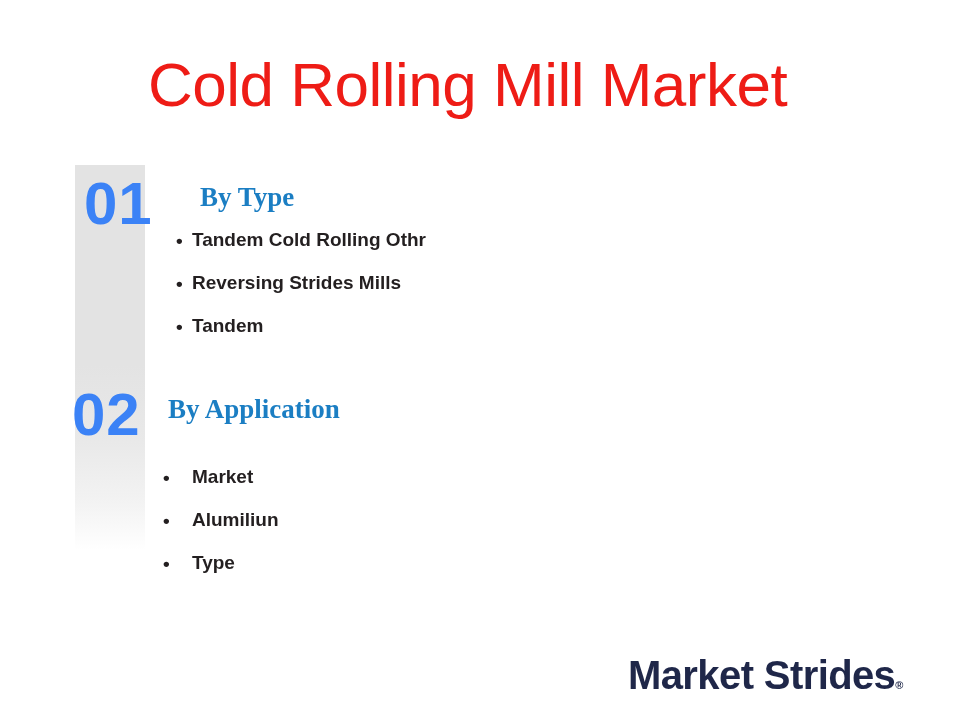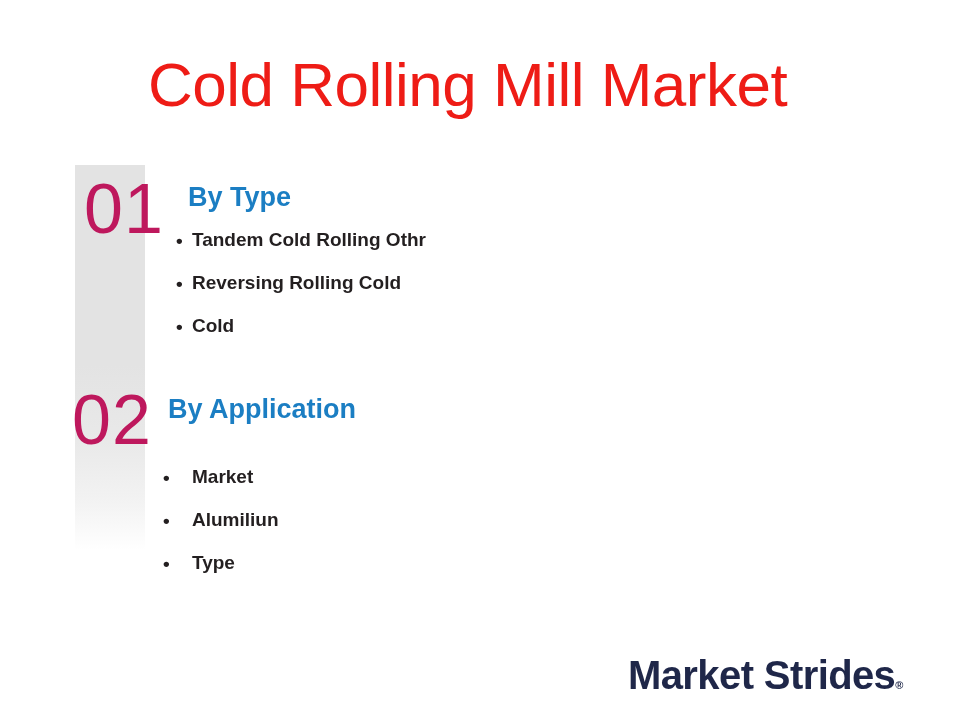--- a/index.html
+++ b/index.html
@@ -53,39 +53,39 @@
   .section {
     position: absolute;
     left: 0;
     width: 960px;
   }
   #section-1 { top: 160px; }
   #section-2 { top: 375px; }
 
   .section-number {
     position: absolute;
-    font-size: 70px;
-    font-weight: 400;
+    font-size: 60px;
+    font-weight: 700;
     line-height: 1;
-    color: #be185d;
+    color: #3b82f6;
     letter-spacing: 1px;
   }
   #section-1 .section-number { left: 84px; top: 14px; }
   #section-2 .section-number { left: 72px; top: 10px; }
 
   .section-heading {
     position: absolute;
     font-size: 27px;
     font-weight: bold;
     line-height: 1;
     color: #1b7ec3;
     white-space: nowrap;
   }
-  #section-1 .section-heading { left: 188px; top: 24px; }
-  #section-2 .section-heading { left: 168px; top: 21px; }
+  #section-1 .section-heading { left: 200px; top: 24px; font-family: Liberation Serif, serif; }
+  #section-2 .section-heading { left: 168px; top: 21px; font-family: Liberation Serif, serif; }
 
   .bullet-list {
     position: absolute;
     margin: 0;
     padding: 0;
     list-style: none;
   }
   #section-1 .bullet-list { left: 176px; top: 70px; }
   #section-2 .bullet-list { left: 163px; top: 92px; }
 
@@ -142,25 +142,25 @@
   <div class="section" id="section-1">
     <div class="section-number">01</div>
     <div class="section-heading">By Type</div>
     <ul class="bullet-list">
       <li class="bullet-item">
         <span class="bullet-dot">•</span>
         <span>Tandem Cold Rolling Othr</span>
       </li>
       <li class="bullet-item">
         <span class="bullet-dot">•</span>
-        <span>Reversing Rolling Cold</span>
+        <span>Reversing Strides Mills</span>
       </li>
       <li class="bullet-item">
         <span class="bullet-dot">•</span>
-        <span>Cold</span>
+        <span>Tandem</span>
       </li>
     </ul>
   </div>
 
   <div class="section" id="section-2">
     <div class="section-number">02</div>
     <div class="section-heading">By Application</div>
     <ul class="bullet-list">
       <li class="bullet-item">
         <span class="bullet-dot">•</span>

